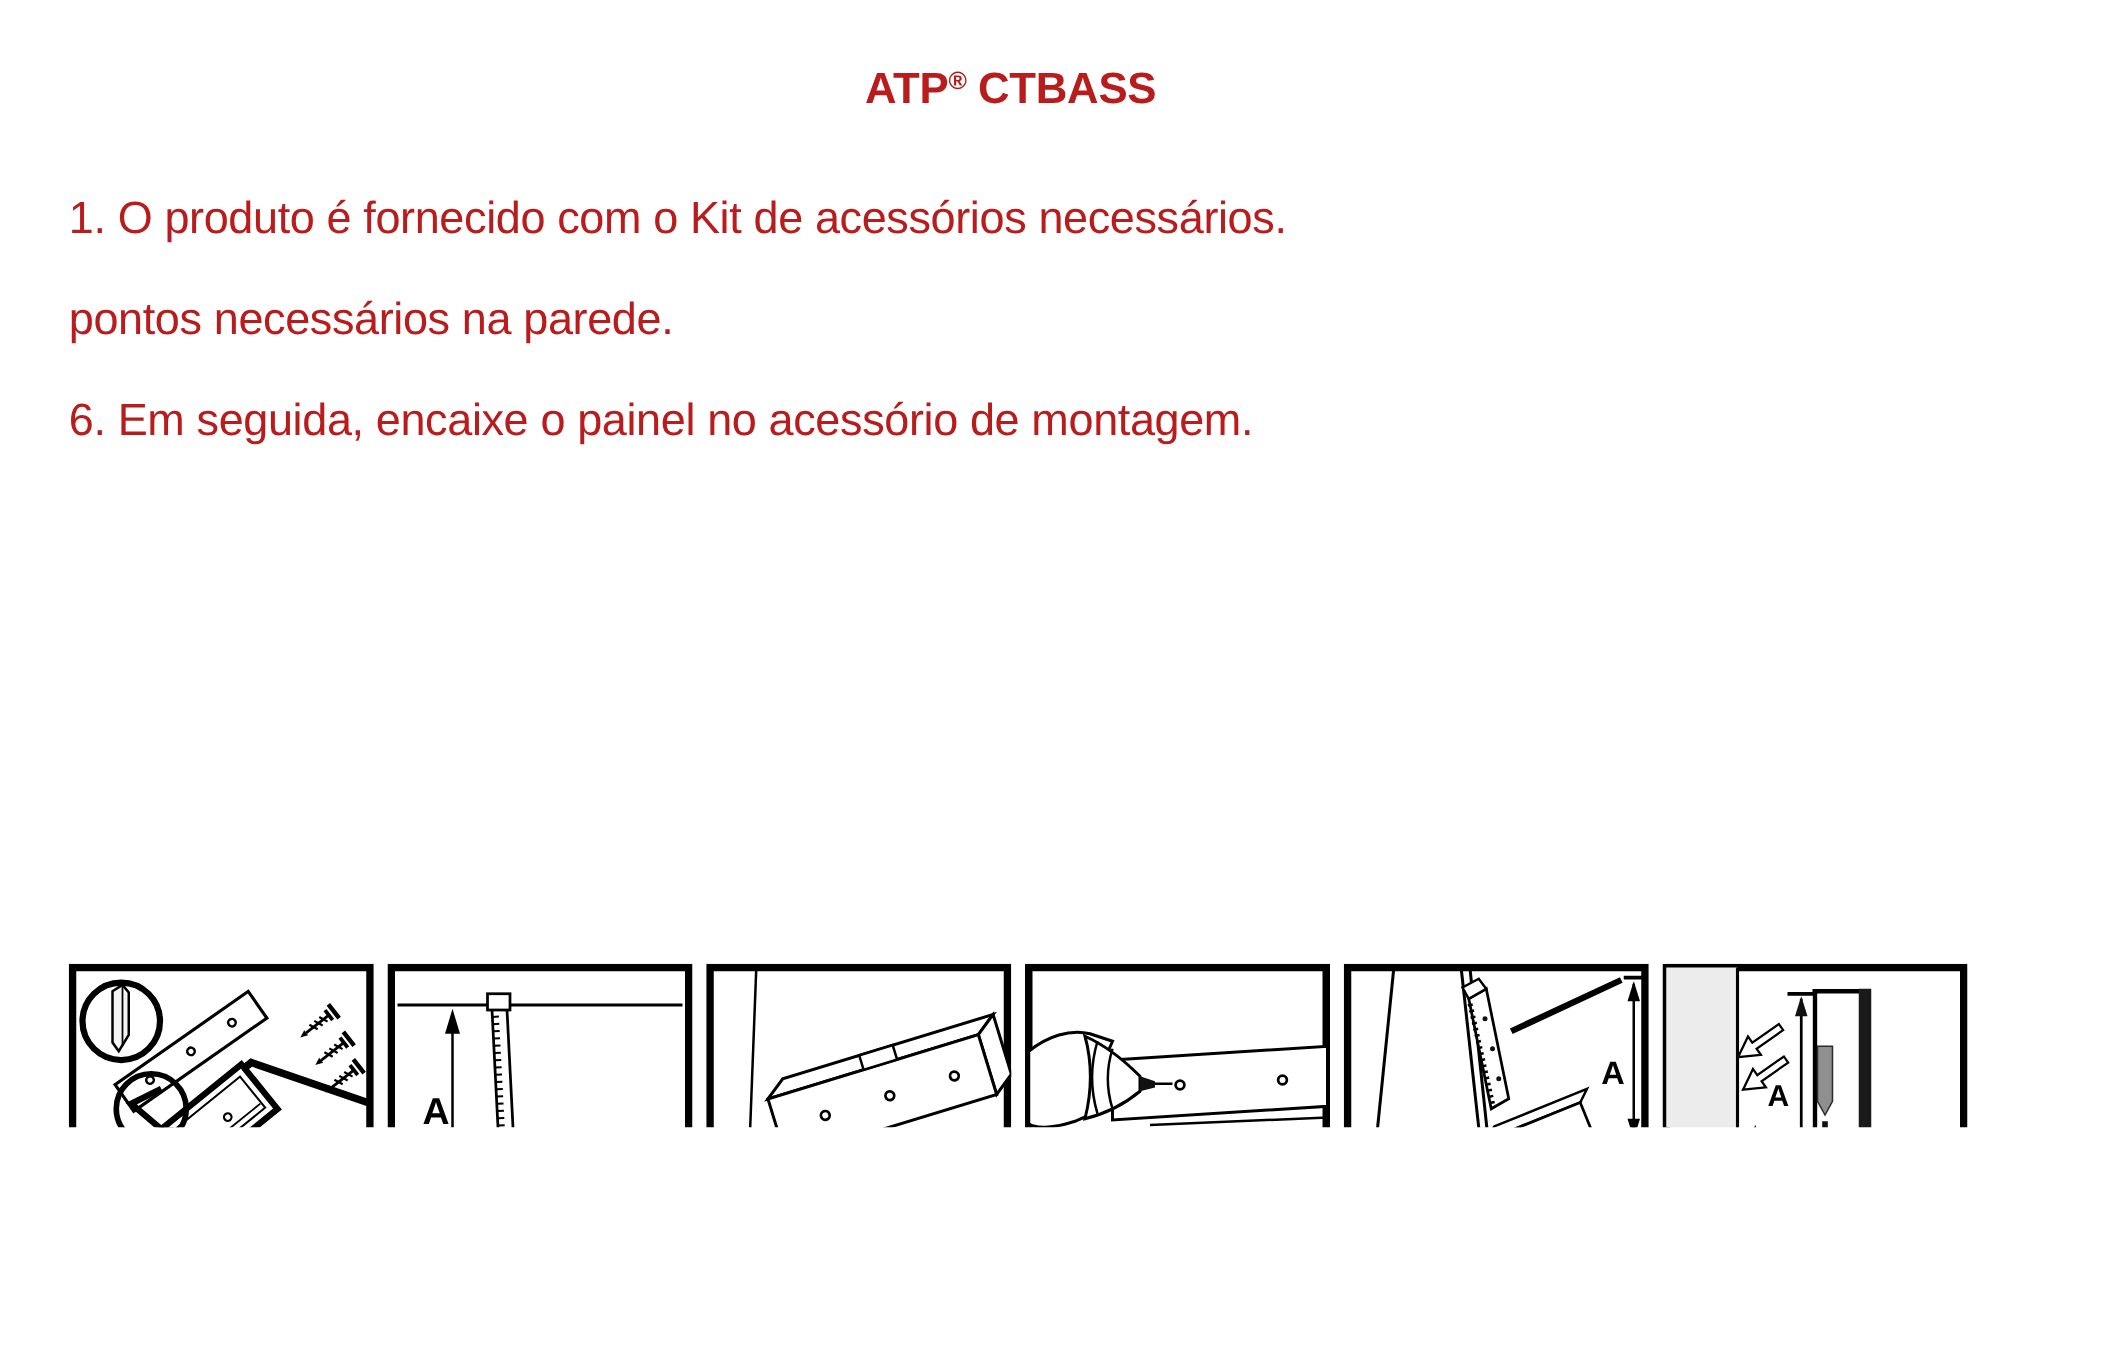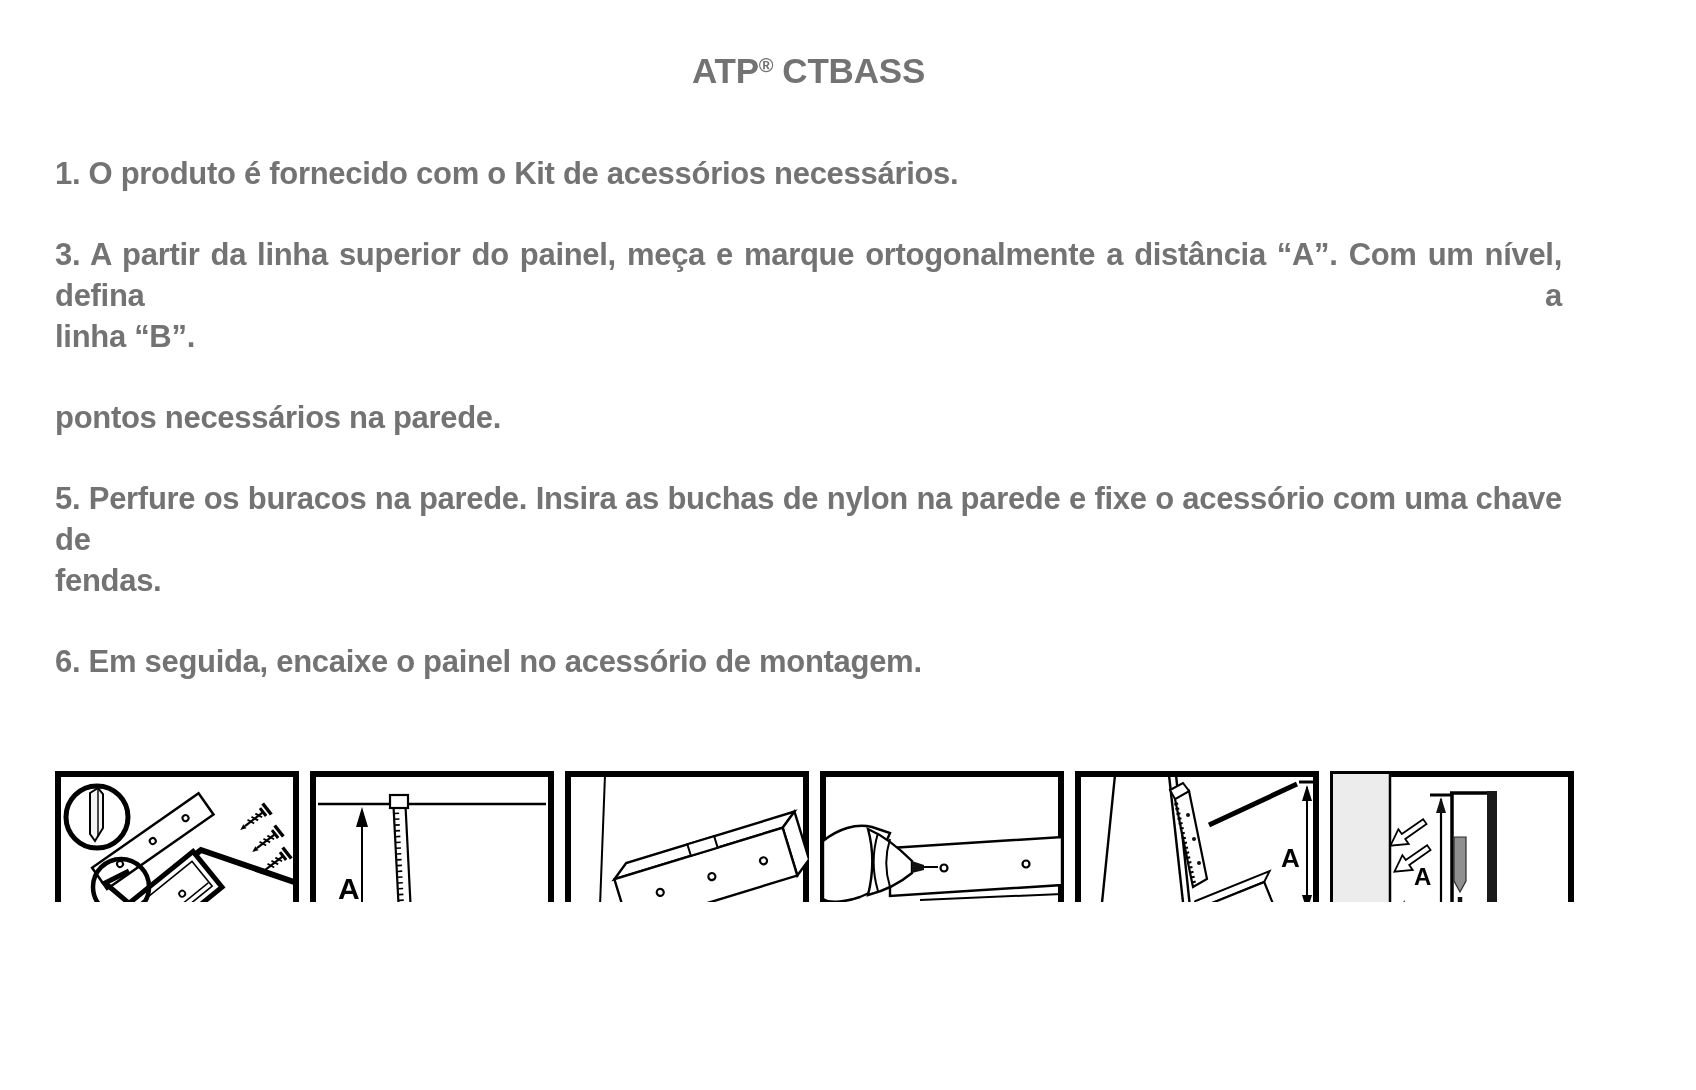--- a/index.html
+++ b/index.html
@@ -1,22 +1,22 @@
 <!DOCTYPE html>
 <html><head>
 <meta charset="utf-8">
 <style>
   html,body{margin:0;padding:0;background:#ffffff;}
   .page{position:relative;width:1696px;height:902px;background:#ffffff;overflow:hidden;
-        font-family:"Liberation Sans","DejaVu Sans",sans-serif;color:#737373;}
+        font-family:"Liberation Sans","DejaVu Sans",sans-serif;color:#b91c1c;}
   .text-col{position:absolute;left:55px;top:45px;width:1507px;}
   h1.title{margin:0;font-size:35px;font-weight:bold;line-height:40px;text-align:center;letter-spacing:-0.2px;}
   h1.title .reg{font-size:20px;vertical-align:11px;}
   h1.title .prod{margin-left:9px;}
-  .para{margin:0 0 40px 0;font-size:31px;line-height:41px;letter-spacing:-0.3px;font-weight:700;}
+  .para{margin:0 0 40px 0;font-size:36px;line-height:41px;letter-spacing:-0.3px;font-weight:400;}
   .para:first-of-type{margin-top:62px;}
   .line{display:block;}
   .line.full{text-align:justify;text-align-last:justify;}
   .line.last{text-align:left;}
   .figures{position:absolute;left:55px;top:771px;display:flex;gap:11px;}
   .fig{width:244px;margin:0;}
   .fig svg{display:block;}
   .fig-num{font-size:35px;line-height:35px;margin-top:8px;font-weight:400;}
   text.ann{font-family:"Liberation Sans","DejaVu Sans",sans-serif;font-weight:bold;fill:#000;}
 </style>
@@ -25,29 +25,21 @@
 
 <div class="page">
 
   <div class="text-col">
     <h1 class="title"><span>ATP</span><span class="reg">®</span><span class="prod">CTBASS</span></h1>
 
     <p class="para">
       <span class="line last">1. O produto é fornecido com o Kit de acessórios necessários.</span>
     </p>
     <p class="para">
-      <span class="line full">3. A partir da linha superior do painel, meça e marque ortogonalmente a distância “A”. Com um nível, defina a</span>
-      <span class="line last">linha “B”.</span>
-    </p>
-    <p class="para">
       <span class="line last">pontos necessários na parede.</span>
-    </p>
-    <p class="para">
-      <span class="line full">5. Perfure os buracos na parede. Insira as buchas de nylon na parede e fixe o acessório com uma chave de</span>
-      <span class="line last">fendas.</span>
     </p>
     <p class="para">
       <span class="line last">6. Em seguida, encaixe o painel no acessório de montagem.</span>
     </p>
   </div>
 
   <div class="figures">
 
     <figure class="fig">
       <svg width="244" height="244" viewBox="0 0 244 244">

